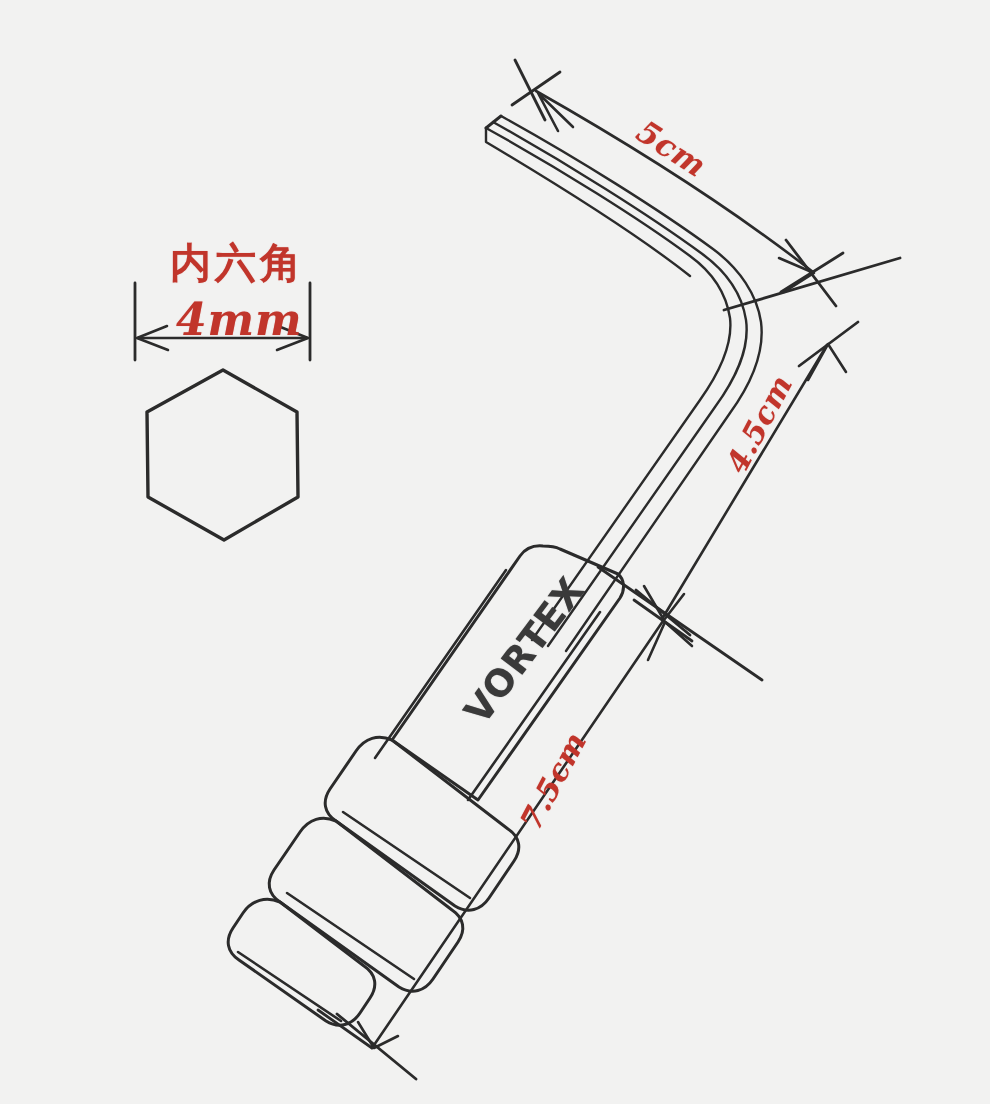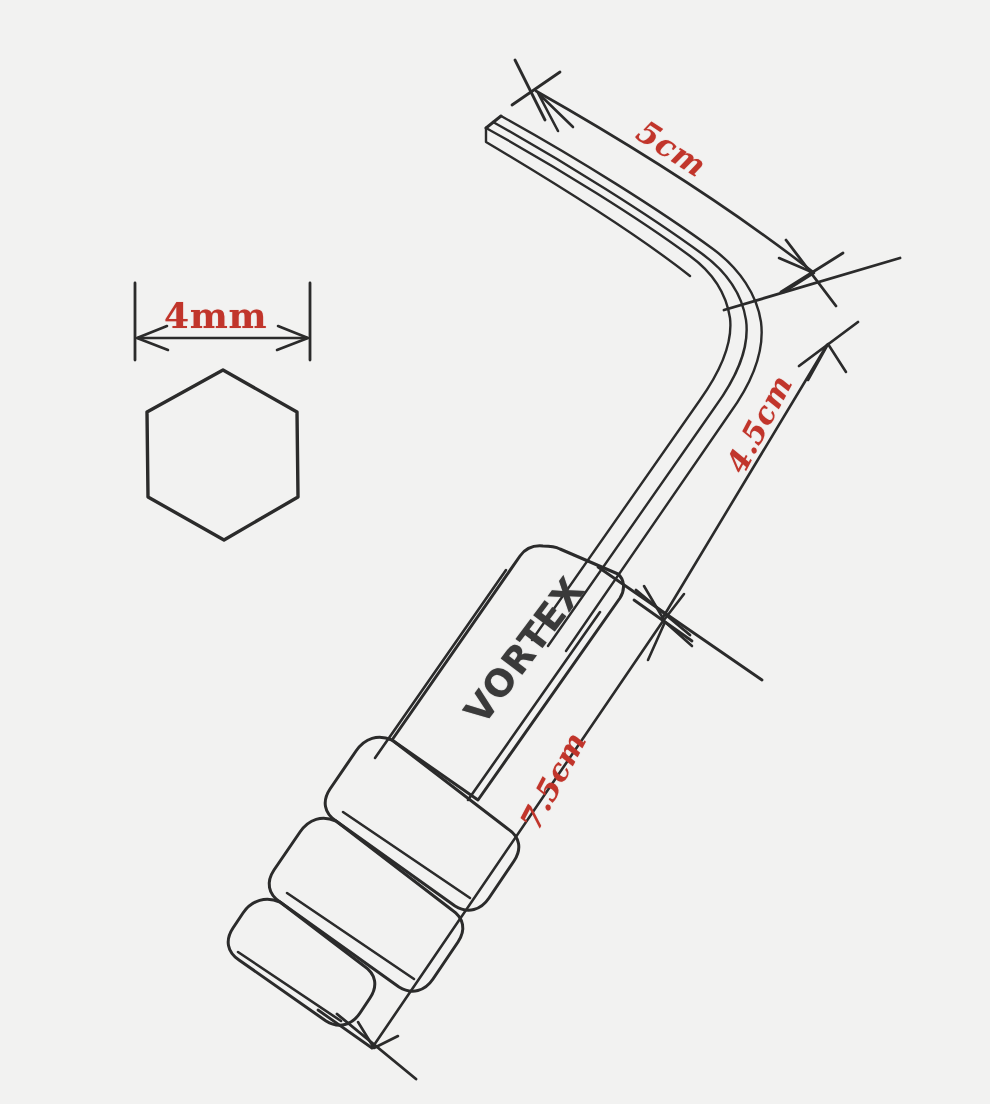--- a/index.html
+++ b/index.html
@@ -51,22 +51,23 @@
     user-select: none;
   }
   #lbl-hex {
     left: 170px; top: 236px;
     font-family: "DejaVu Sans", sans-serif;
     font-size: 41px;
     letter-spacing: 4px;
     font-weight: 700;
   }
   #lbl-4mm {
-    left: 164px; top: 294px;
-    font-size: 36px;
+    left: 176px; top: 294px;
+    font-size: 44px;
+    font-style: italic;
   }
   #lbl-5cm {
     left: 650px; top: 113px;
     font-size: 31px;
     font-style: italic;
     transform: rotate(33deg);
     transform-origin: left top;
   }
   #lbl-45cm {
     left: 719px; top: 462px;
@@ -241,20 +242,21 @@
 
       <path class="ink tick" d="M 337 1014 L 416 1079"></path>
 
       <path class="ink arrow" d="M 358 1022 L 374 1048 L 398 1036"></path>
 
       <path class="ink tick" d="M 318 1010 L 372 1048"></path>
     </g>
 
   </svg>
 
+  <div class="label" id="lbl-hex">内六角</div>
 
   <div class="label" id="lbl-4mm">4mm</div>
 
   <div class="label" id="lbl-5cm">5cm</div>
 
   <div class="label" id="lbl-45cm">4.5cm</div>
 
   <div class="label" id="lbl-75cm">7.5cm</div>
 
   <div class="brand" id="lbl-brand">VORTEX</div>

